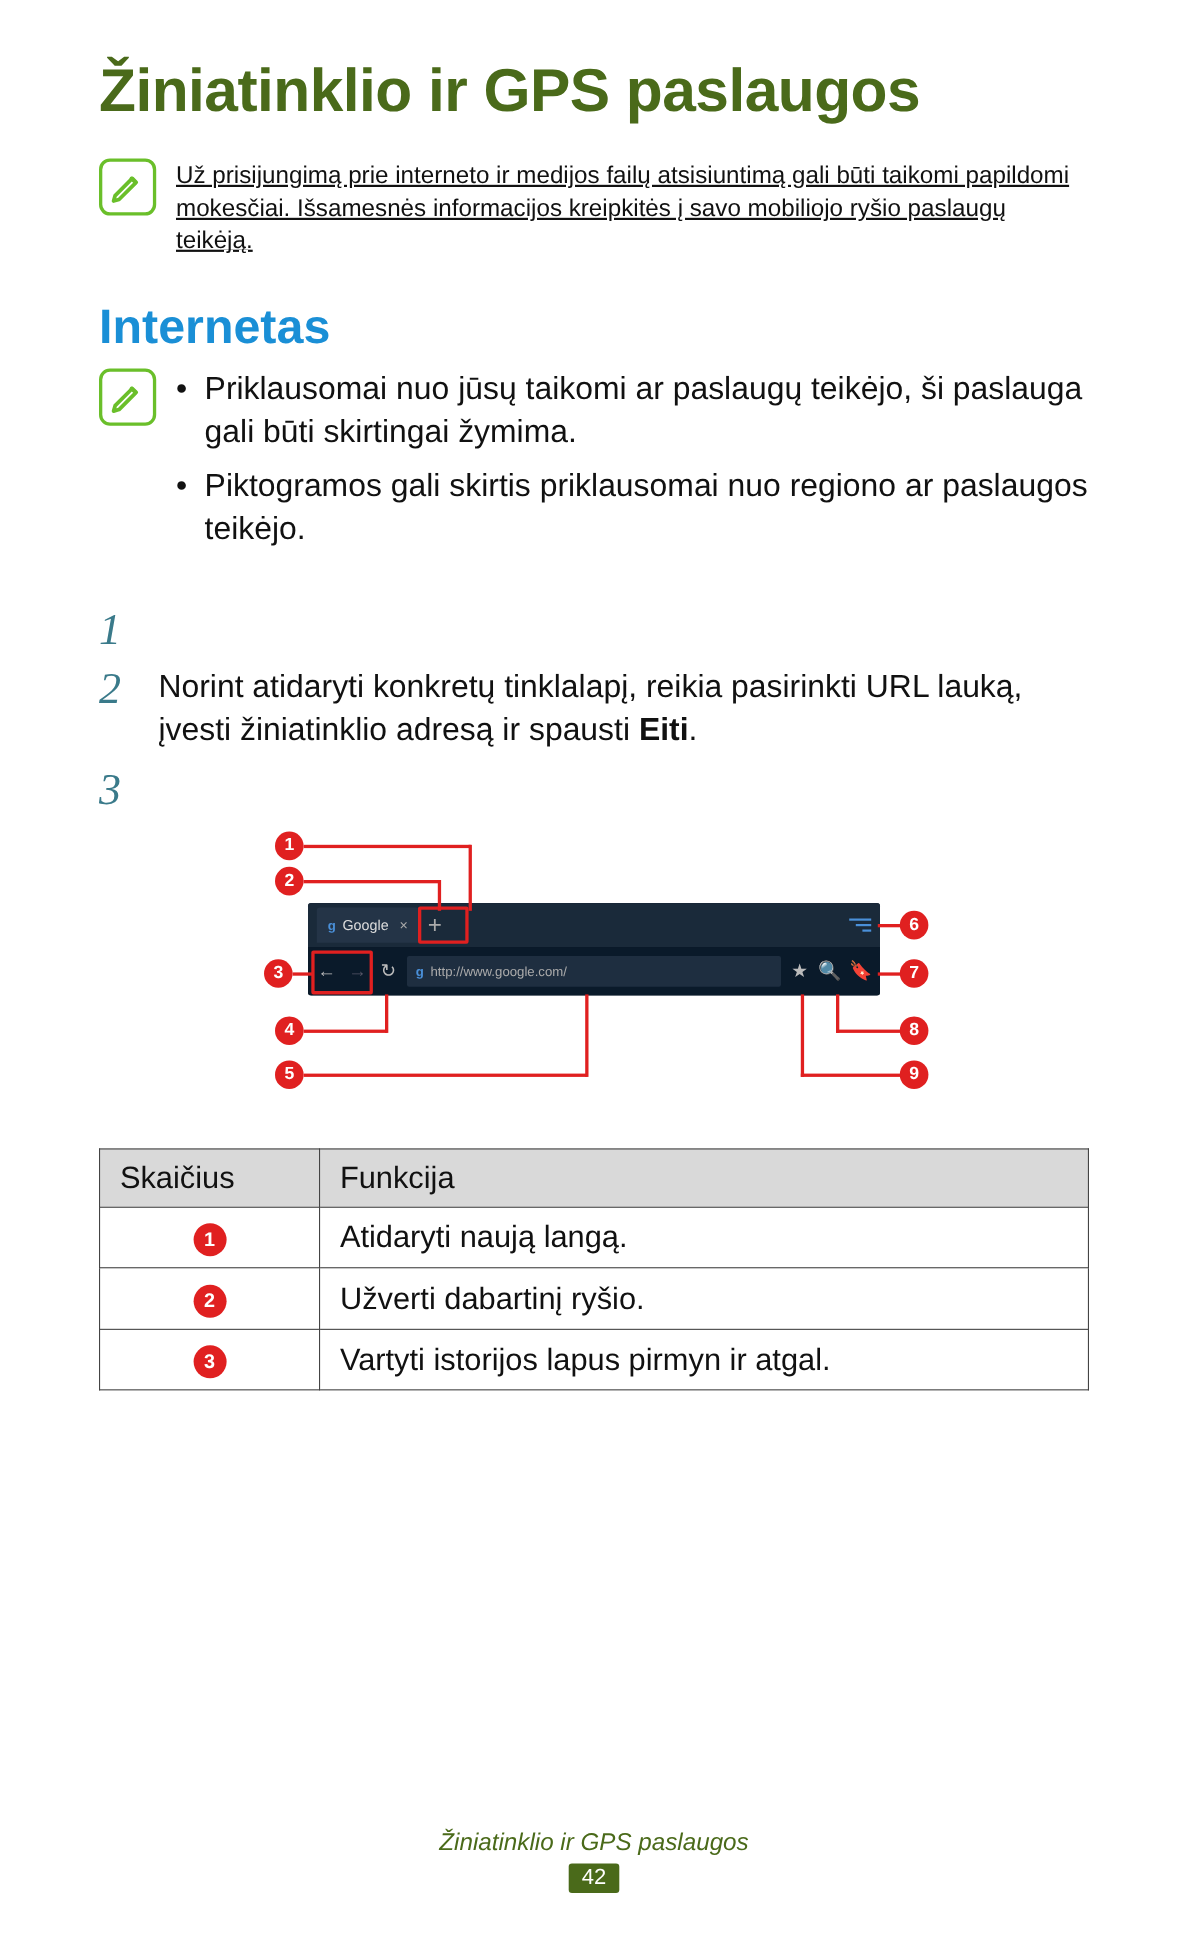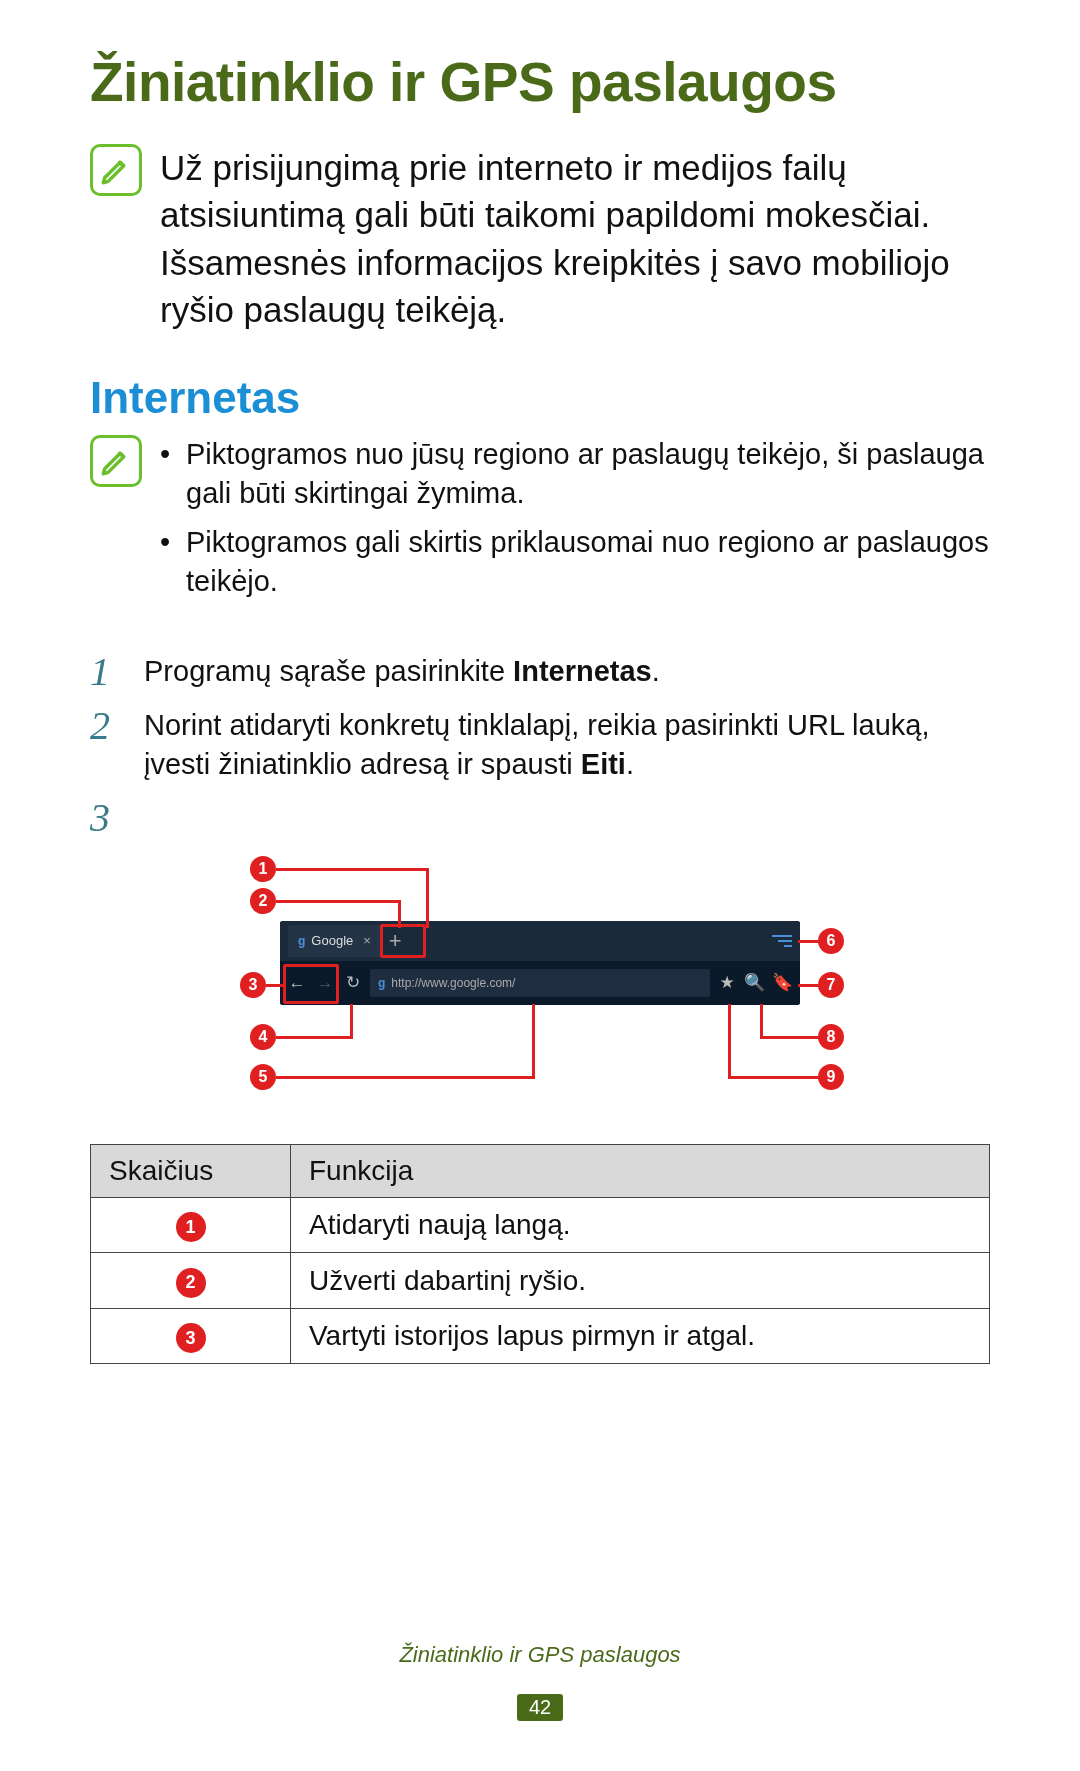--- a/index.html
+++ b/index.html
@@ -31,22 +31,23 @@
     height: 52px;
     border: 3px solid #6abf2a;
     border-radius: 10px;
     color: #6abf2a;
     display: flex;
     align-items: center;
     justify-content: center;
   }
   .note-icon svg { width: 34px; height: 34px; }
   .note-text {
-    font-size: 35px;
+    font-size: 22px;
     line-height: 1.35;
+    text-decoration: underline;
   }
   h2 {
     color: #1a8fd6;
     font-size: 44px;
     font-weight: bold;
     margin-top: 35px;
     margin-bottom: 12px;
   }
   .subtext {
     font-size: 29px;
@@ -257,21 +258,20 @@
     font-size: 22px;
     margin-bottom: 6px;
   }
   .pagenum {
     display: inline-block;
     background: #4a6a1a;
     color: #fff;
     font-size: 20px;
     padding: 2px 12px;
     border-radius: 3px;
-    margin-top: 20px;
   }
 </style>
 </head>
 <body>
 
 <div class="page">
   <h1>Žiniatinklio ir GPS paslaugos</h1>
 
   <div class="note-row">
     <div class="note-icon">
@@ -288,34 +288,33 @@
   <div class="note-row">
     <div class="note-icon">
       <svg viewBox="0 0 24 24" fill="none" stroke="currentColor" stroke-width="2.4" stroke-linecap="round" stroke-linejoin="round">
         <path d="M3 21l3.5-1 11-11-2.5-2.5-11 11L3 21z"></path>
         <path d="M14.5 6.5l2.5 2.5"></path>
       </svg>
     </div>
     <ul class="bullets">
       <li>
           <span class="dot">•</span>
-          <span>Piktogramos nuo jūsų regiono ar paslaugų teikėjo, ši paslauga gali būti skirtingai žymima.</span>
+          <span>Priklausomai nuo jūsų taikomi ar paslaugų teikėjo, ši paslauga gali būti skirtingai žymima.</span>
         </li>
       <li>
           <span class="dot">•</span>
           <span>Piktogramos gali skirtis priklausomai nuo regiono ar paslaugos teikėjo.</span>
         </li>
     </ul>
   </div>
 
 
   <ol class="steps">
     <li>
       <span class="step-num">1</span>
-      <span><span>Programų sąraše pasirinkite </span><span class="bold">Internetas</span><span>.</span></span>
     </li>
     <li>
       <span class="step-num">2</span>
       <span><span>Norint atidaryti konkretų tinklalapį, reikia pasirinkti URL lauką, įvesti žiniatinklio adresą ir spausti </span><span class="bold">Eiti</span><span>.</span></span>
     </li>
     <li>
       <span class="step-num">3</span>
     </li>
   </ol>
 

